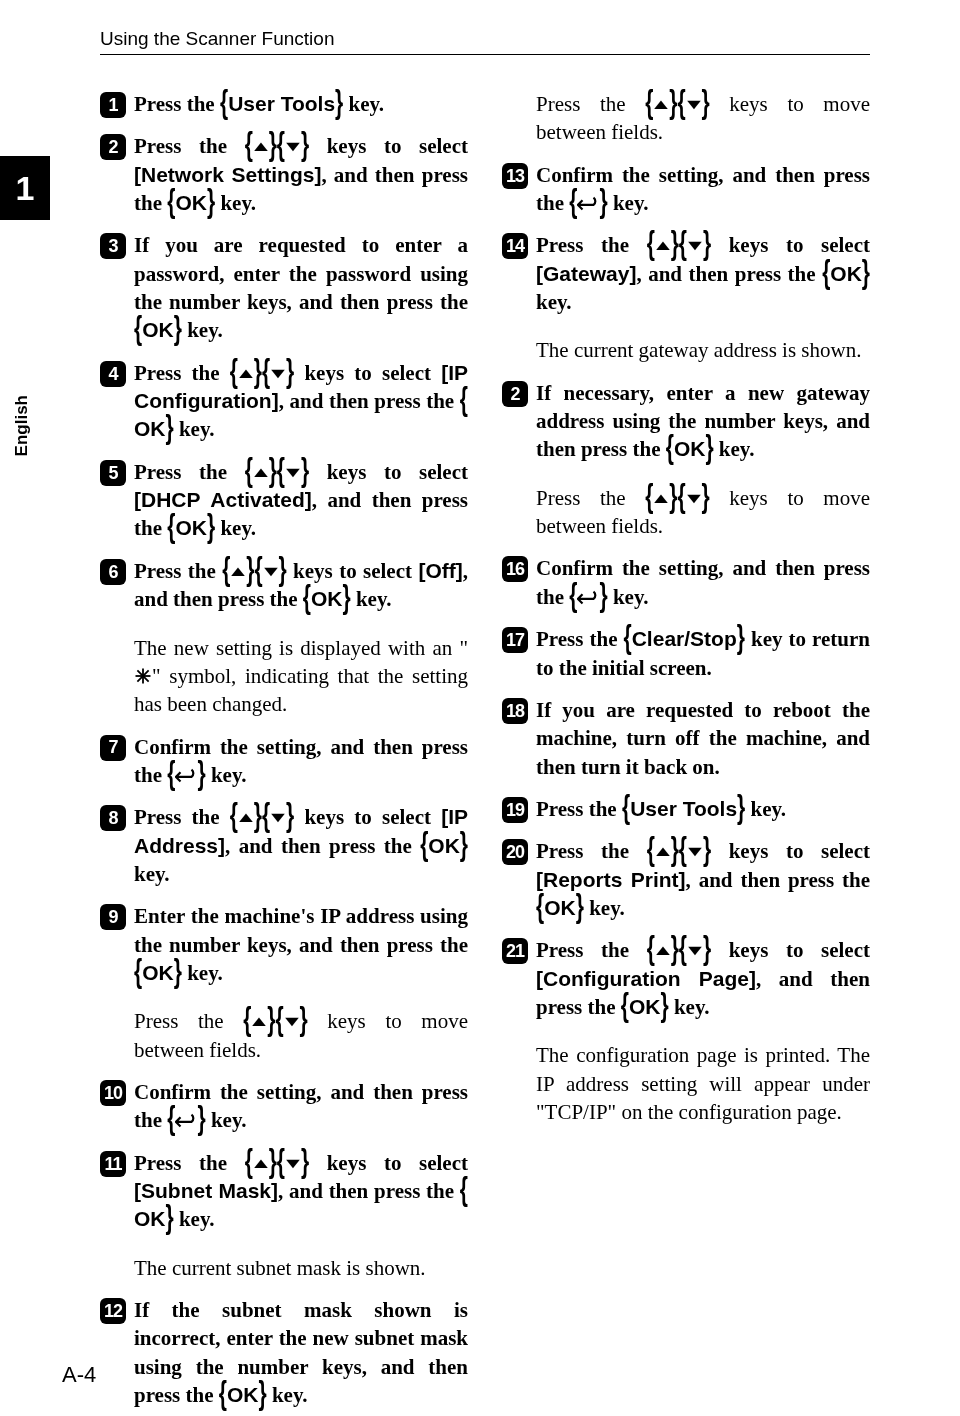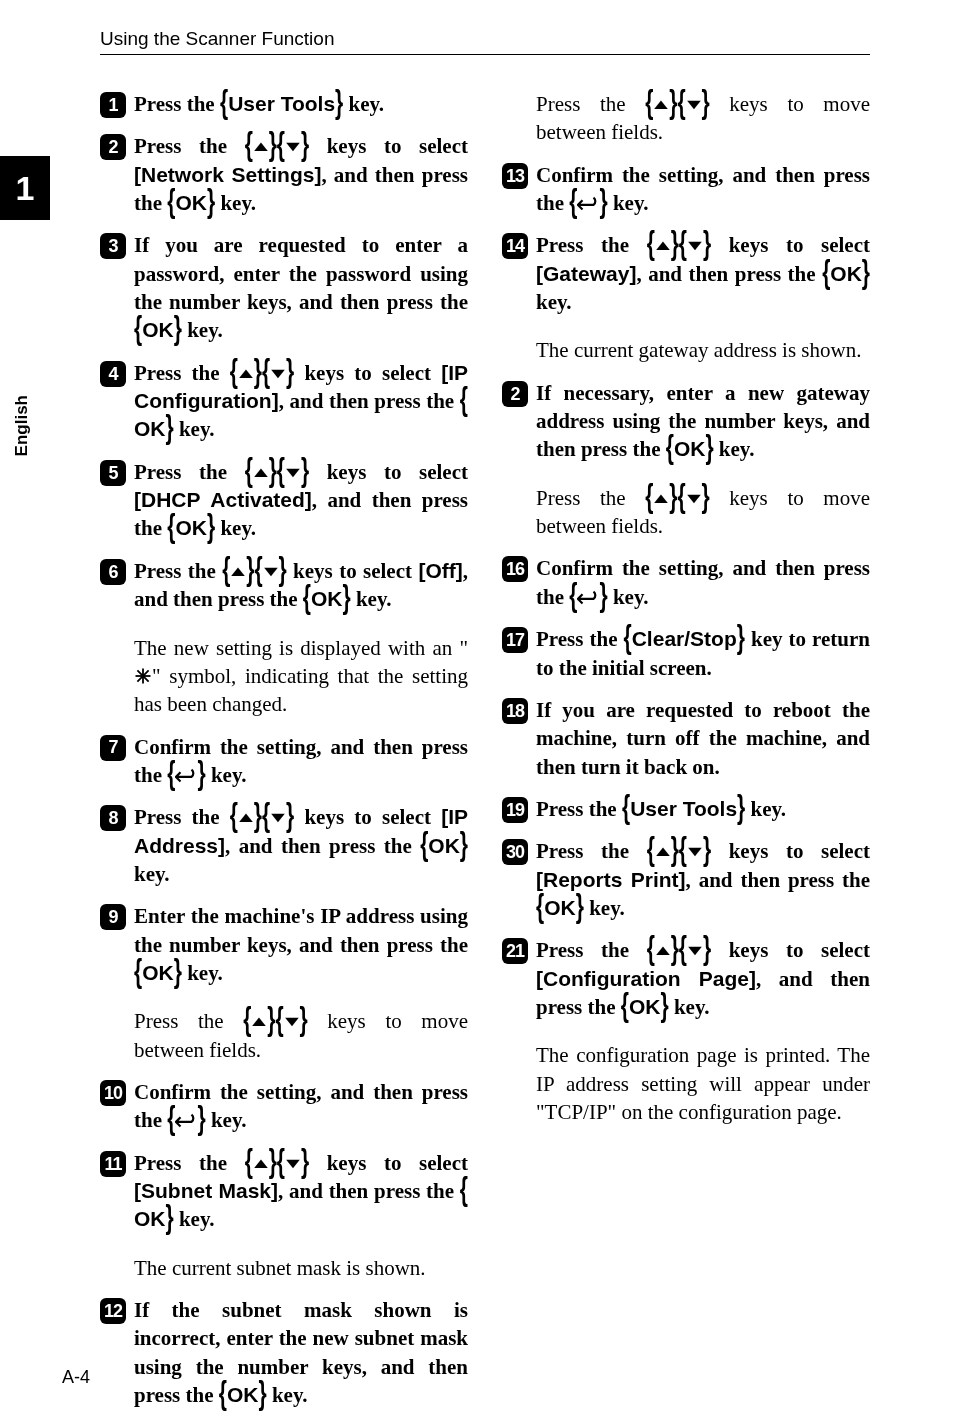--- a/index.html
+++ b/index.html
@@ -112,21 +112,21 @@
     font-size: 21px;
     line-height: 1.35;
     text-align: justify;
   }
   .bold-lead { font-weight: bold; }
   .page-num {
     position: absolute;
     left: 62px;
     bottom: 28px;
     font-family: Arial, Helvetica, sans-serif;
-    font-size: 18px;
+    font-size: 22px;
   }
   .lb { display:inline-block; font-family: Arial, Helvetica, sans-serif; font-weight: bold; transform: scaleY(1.6) translateY(-1px);}
   .rb { display:inline-block; font-family: Arial, Helvetica, sans-serif; font-weight: bold; transform: scaleY(1.6) translateY(-1px);}
 </style>
 </head>
 <body>
 
 <div class="page">
 
   <div class="running-head">Using the Scanner Function</div>
@@ -262,21 +262,21 @@
         <span class="badge">18</span>
         <span>If you are requested to reboot the machine, turn off the machine, and then turn it back on.</span>
       </div>
 
       <div class="step bold-lead">
         <span class="badge">19</span>
         <span>Press the </span><span class="lb">{</span><span class="cond">User Tools</span><span class="rb">}</span><span> key.</span>
       </div>
 
       <div class="step bold-lead">
-        <span class="badge">30</span>
+        <span class="badge">20</span>
         <span>Press the </span><span class="lb">{</span><span class="arrow-up">▲</span><span class="rb">}</span><span class="lb">{</span><span class="arrow-down">▼</span><span class="rb">}</span><span> keys to select </span><span class="cond">[<span>Reports Print</span>]</span><span>, and then press the </span><span class="lb">{</span><span class="cond">OK</span><span class="rb">}</span><span> key.</span>
       </div>
 
       <div class="step bold-lead">
         <span class="badge">21</span>
         <span>Press the </span><span class="lb">{</span><span class="arrow-up">▲</span><span class="rb">}</span><span class="lb">{</span><span class="arrow-down">▼</span><span class="rb">}</span><span> keys to select </span><span class="cond">[<span>Configuration Page</span>]</span><span>, and then press the </span><span class="lb">{</span><span class="cond">OK</span><span class="rb">}</span><span> key.</span>
       </div>
       <div class="sub">The configuration page is printed. The IP address setting will appear under "TCP/IP" on the configuration page.</div>
 
     </div>

